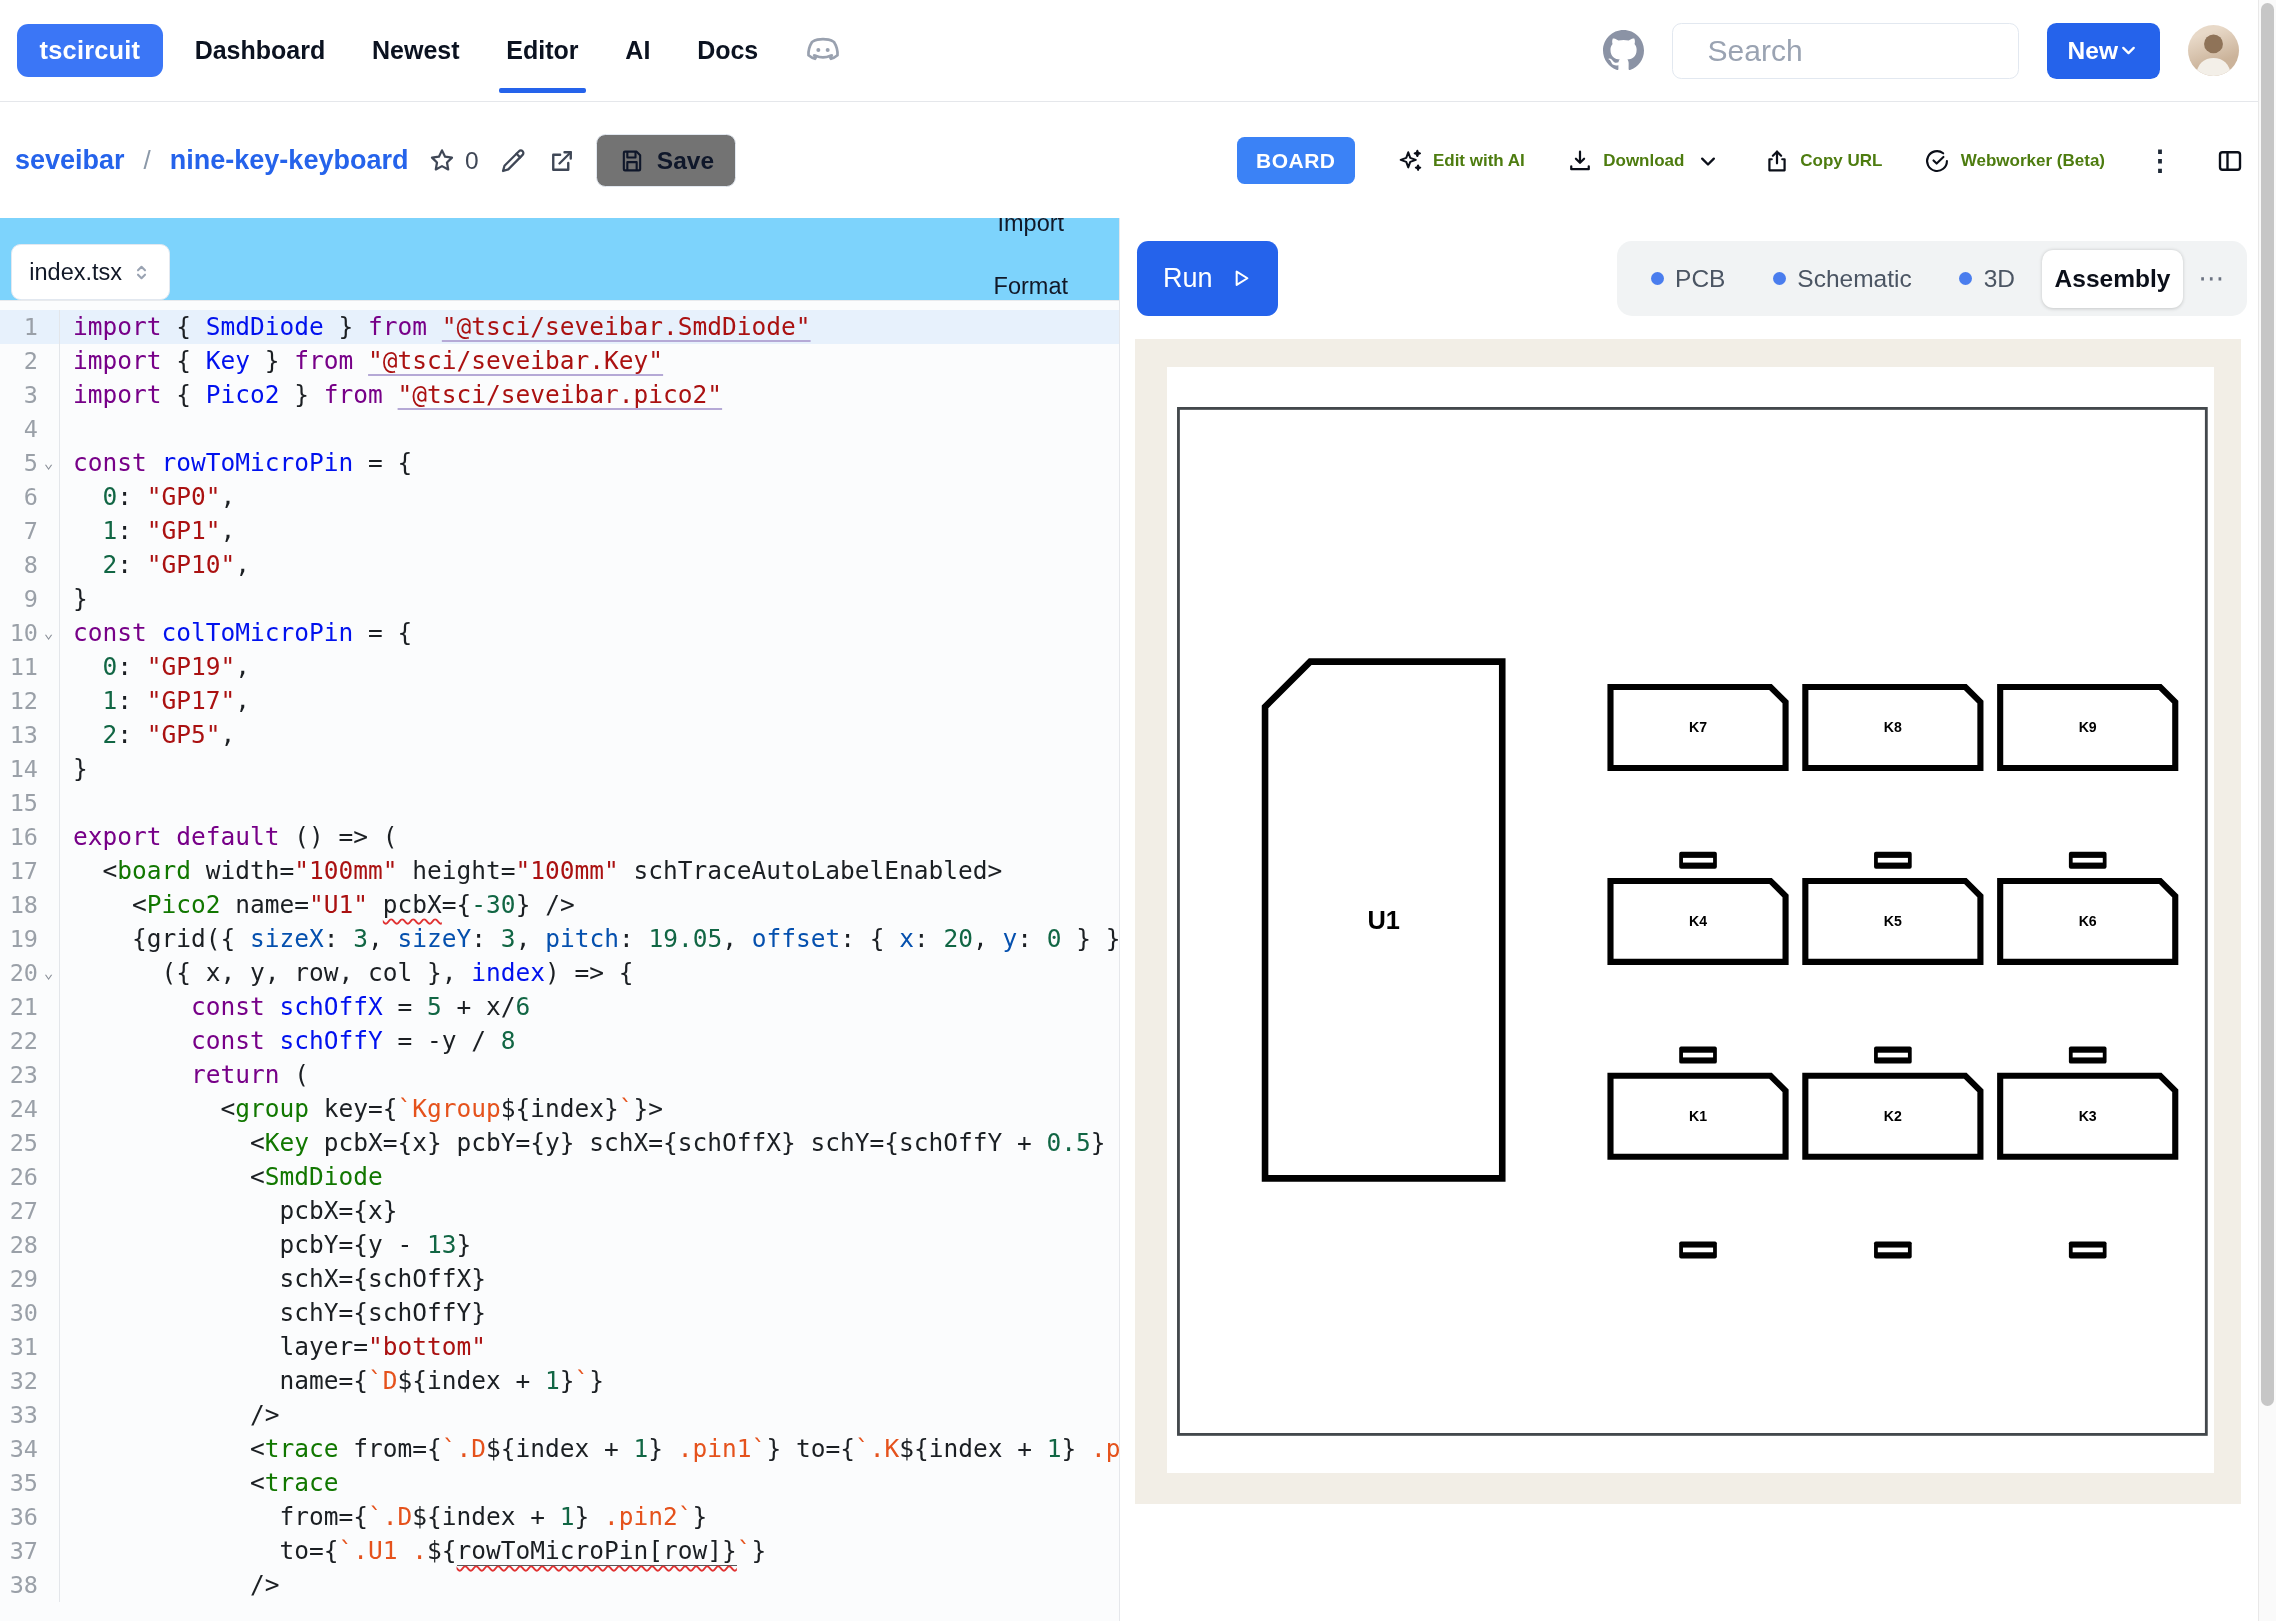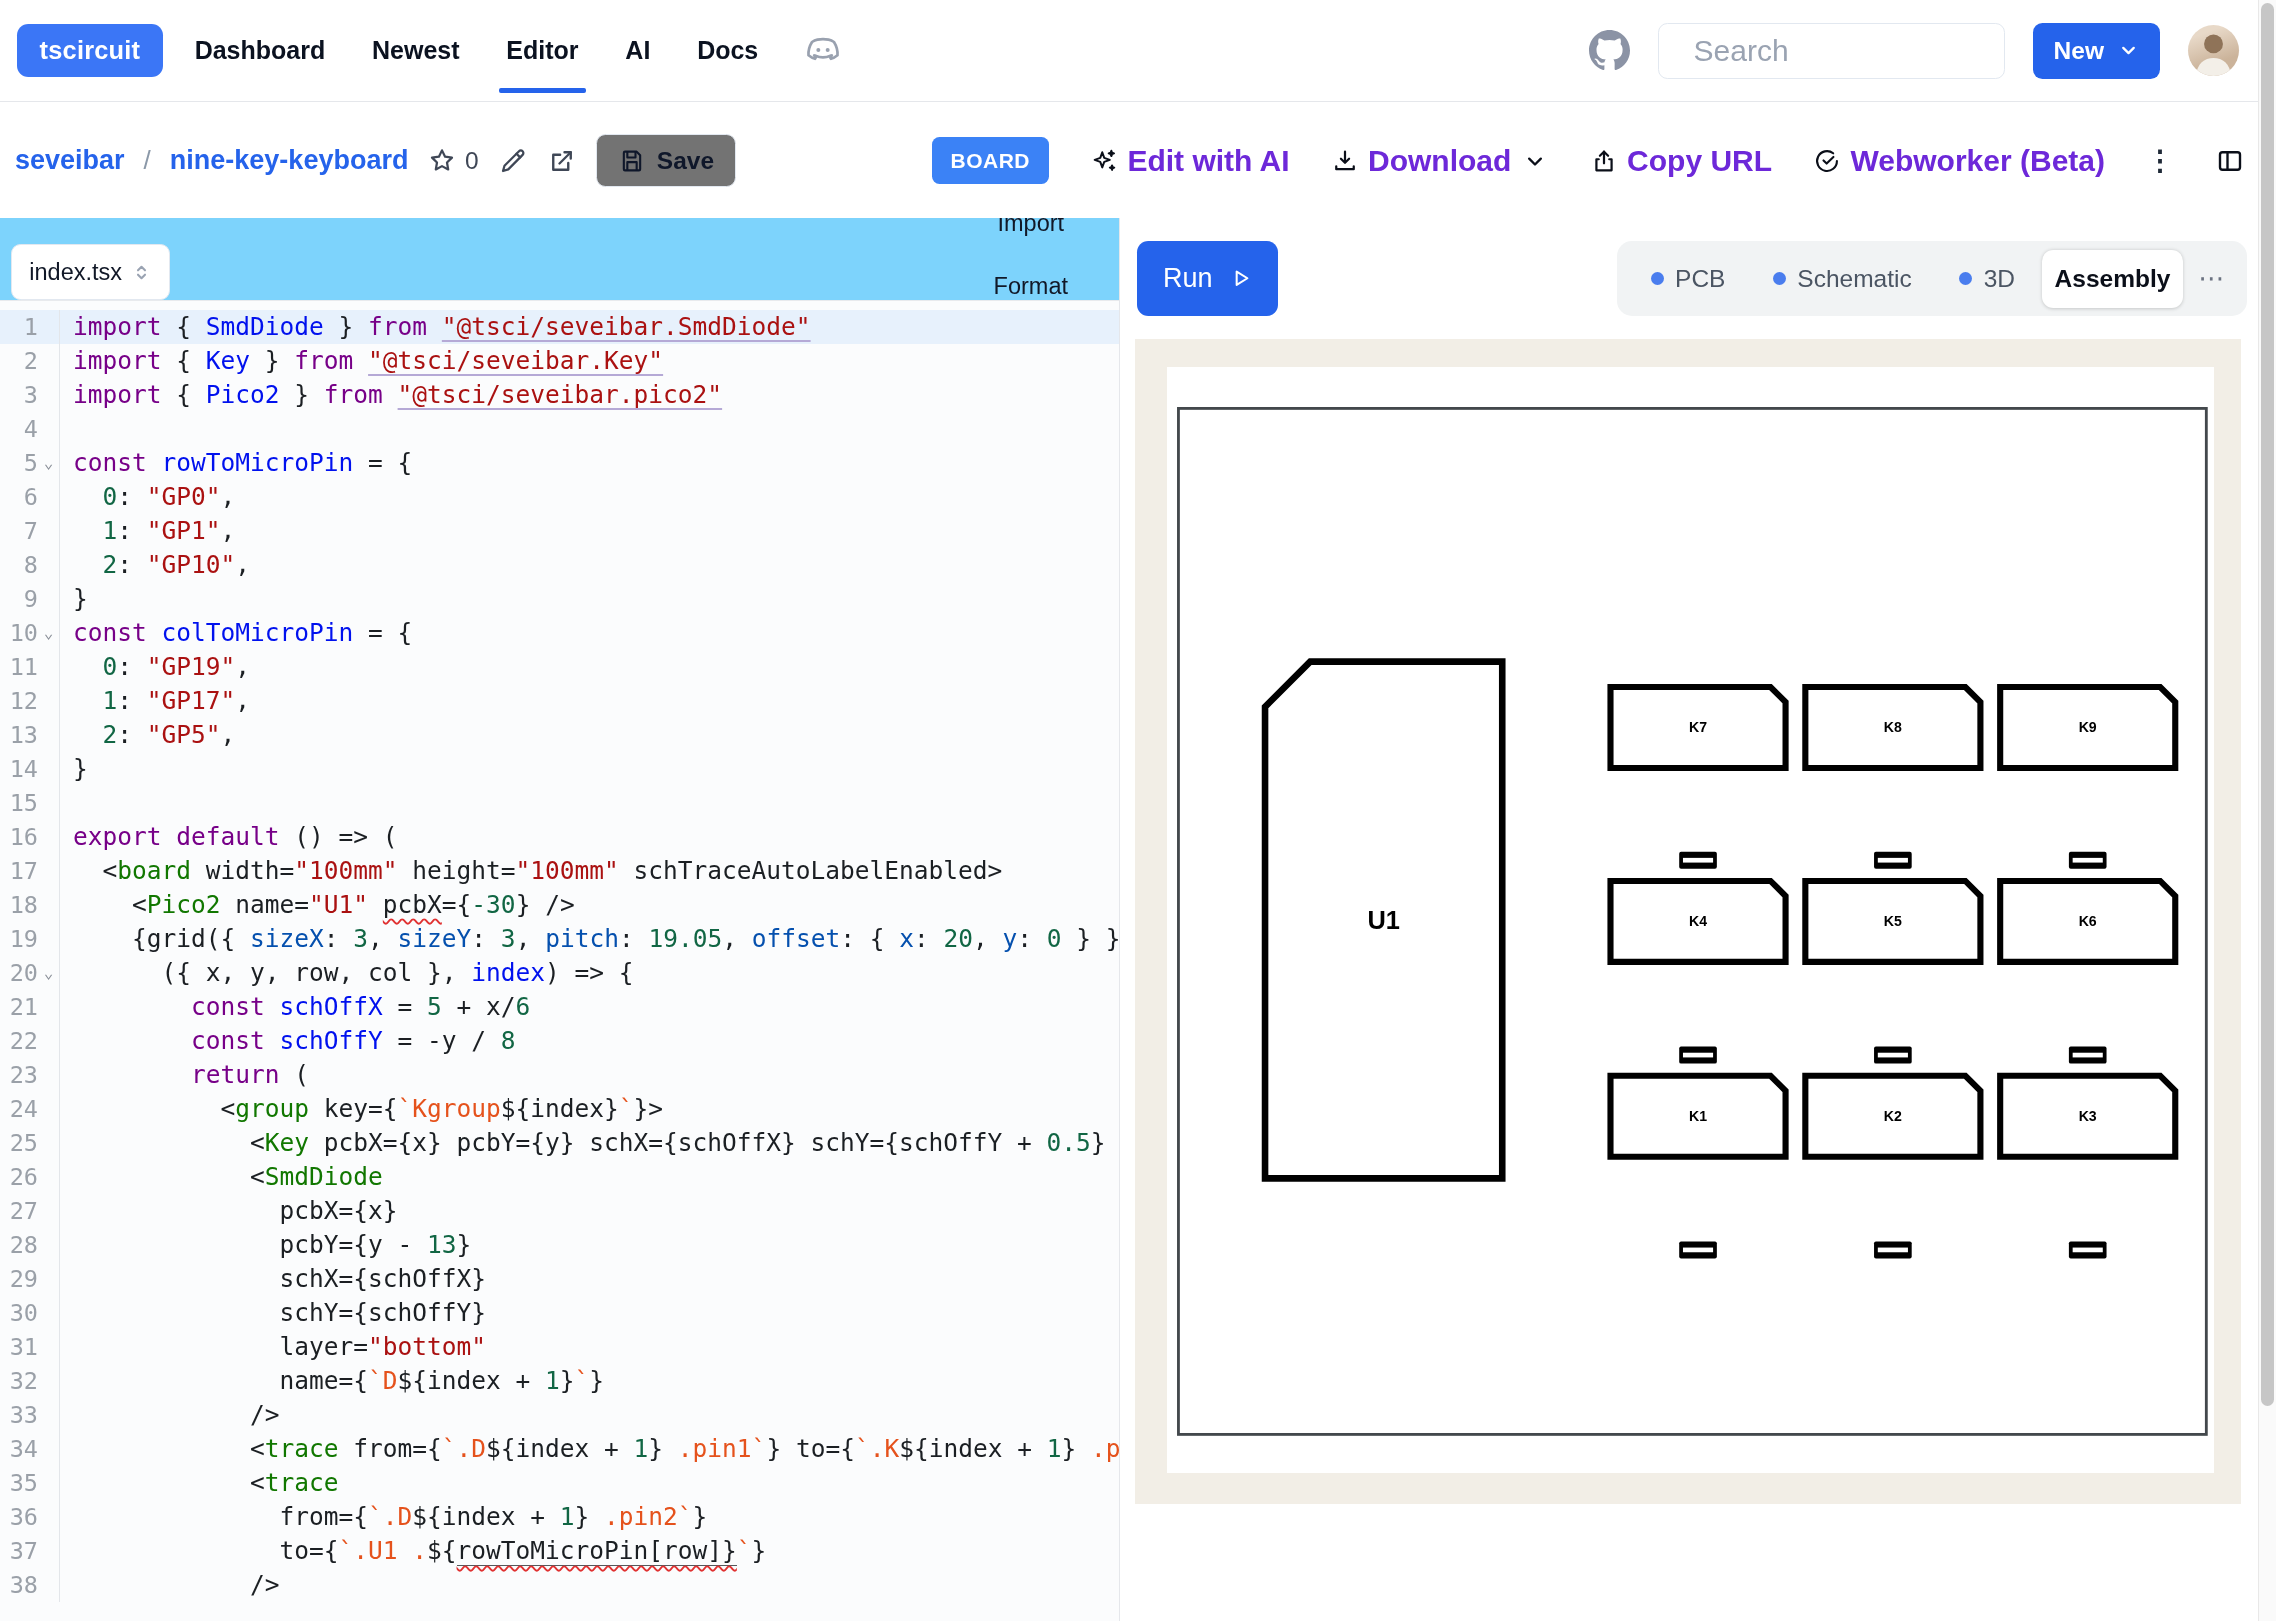--- a/index.html
+++ b/index.html
@@ -17,41 +17,41 @@
     padding:28px 1.9px; cursor:pointer; }
   .nav-link.active::after { content:""; position:absolute; left:-5.6px; right:-5.6px; bottom:0;
     height:4.7px; background:#2563eb; border-radius:1.9px; }
   .discord svg { width:40px; height:40px; display:block; }
   .nav-right { margin-left:auto; display:flex; align-items:center; gap:28px; padding-right:38px; }
   .gh svg { width:41px; height:41px; display:block; }
   .search { width:347px; height:56px; border:1.4px solid #e2e8f0; border-radius:9.4px;
     font-size:30px; padding:0 35px; color:#334155; outline:none; }
   .search::placeholder { color:#9aa3b2; }
   .btn-new { background:#2563eb; color:#fff; border:none; border-radius:9.4px; height:56px;
-    padding:0 21px; font-size:24.5px; font-weight:600; display:flex; align-items:center; gap:14px; cursor:pointer; }
+    padding:0 21px; font-size:24.5px; font-weight:600; display:flex; align-items:center; gap:0; cursor:pointer; }
   .avatar { width:51px; height:51px; border-radius:50%; overflow:hidden; background:linear-gradient(160deg,#e8d9c8 20%,#cbb39a 70%); position:relative; cursor:pointer; }
   .avatar svg { position:absolute; left:0; top:0; }
 
   
   .toolbar { position:absolute; left:0; top:103px; width:2277px; height:116px; background:#fff;
     border-bottom:0.9px solid #e5e7eb; display:flex; align-items:center; }
   .tb-left { display:flex; align-items:center; gap:19px; margin-left:15px; }
   .crumb { color:#2563eb; font-weight:bold; font-size:27px; text-decoration:none; cursor:pointer; }
   .crumb-sep { color:#8b98a8; font-size:26px; }
   .icon-btn { background:none; border:none; cursor:pointer; display:flex; align-items:center; gap:7.5px;
     color:#3f4756; font-size:24.5px; }
   .icon-btn svg { width:30px; height:30px; }
   .btn-save { display:flex; align-items:center; gap:11.3px; background:#737373; border:1.4px solid #e2e8f0;
     border-radius:9.4px; height:53px; padding:12px 21px; font-size:24.5px; font-weight:600; color:#0f172a; cursor:pointer; }
   .btn-save svg { width:28px; height:28px; }
   .tb-right { margin-left:auto; display:flex; align-items:center; gap:41px; padding-right:32px; }
   .badge-board { background:#3b82f6; color:#fff; font-weight:bold; font-size:21px; letter-spacing:0.5px;
     border-radius:7.5px; padding:11.3px 19px; cursor:pointer; border:none; }
   .tb-act { display:flex; align-items:center; gap:9.4px; background:none; border:none; cursor:pointer;
-    font-size:30px; font-weight:600; color:#6d28d9; }
+    font-size:17px; font-weight:600; color:#4d7c0f; }
   .tb-act svg { width:28px; height:28px; }
   .kebab { font-size:28px; font-weight:bold; color:#1f2937; background:none; border:none; cursor:pointer; }
 
   
   .main { position:absolute; left:0; top:218px; width:2277px; height:1403px; display:flex; }
   .editor-panel { width:1120px; height:100%; border-right:0.9px solid #e5e7eb; background:#fbfcfd;
     display:flex; flex-direction:column; overflow:hidden; }
   .editor-header { height:83px; background:#7dd3fc; border-bottom:0.9px solid #e8eaed; display:flex;
     align-items:flex-end; padding:0 51px 0 11.3px; }
   .file-pill { display:flex; align-items:center; gap:9.4px; border:1.4px solid #e2e8f0; background:#fff;

